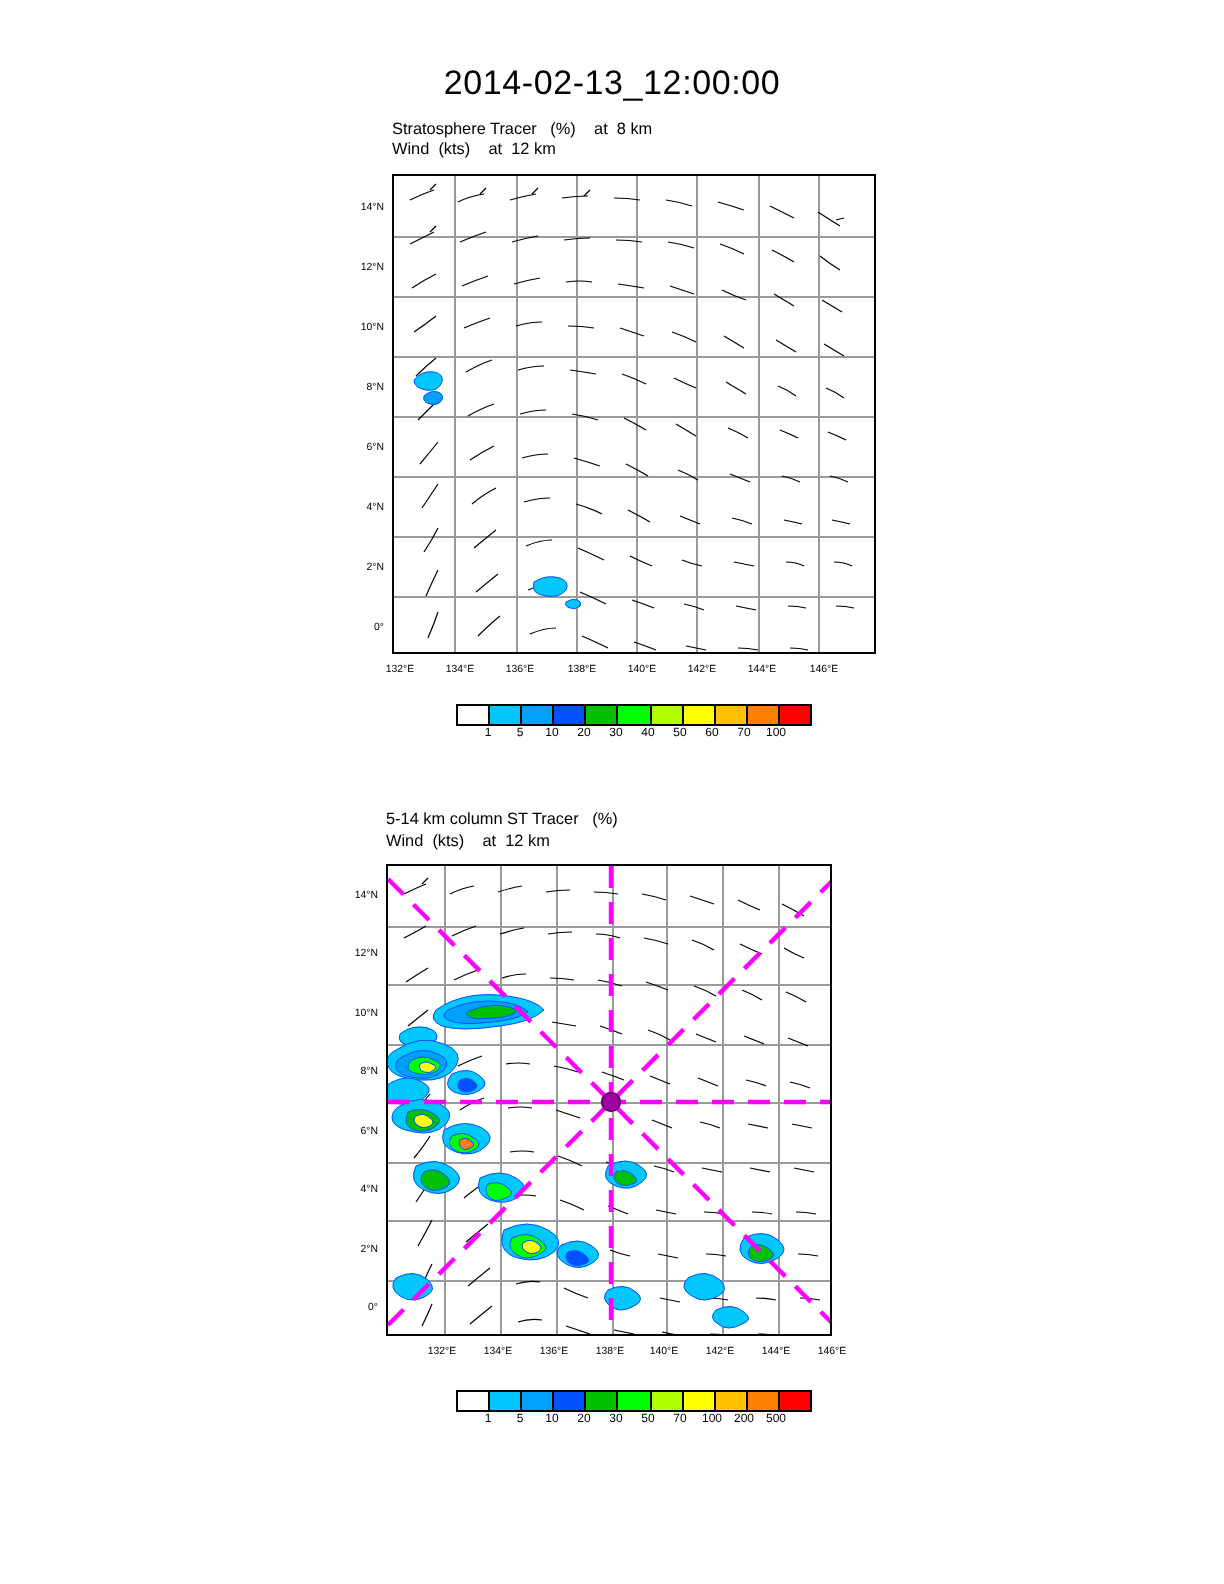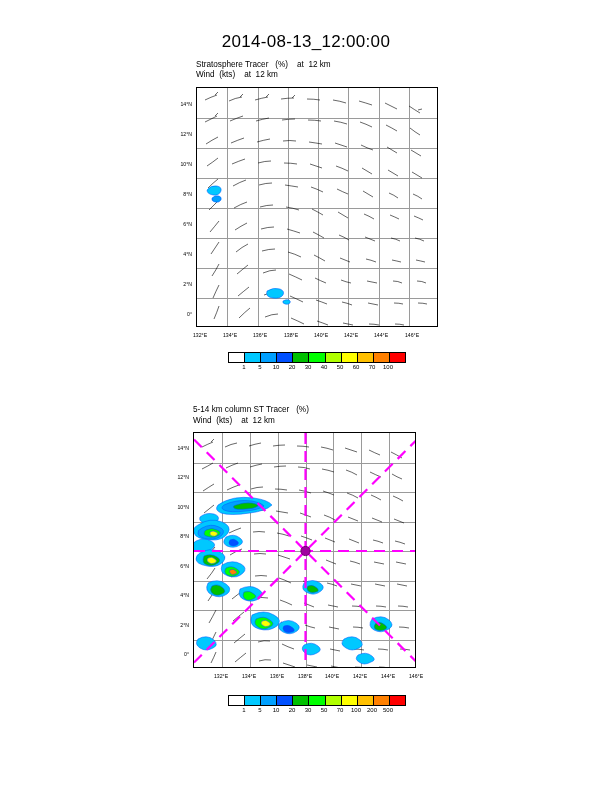--- a/index.html
+++ b/index.html
@@ -89,25 +89,25 @@
     font-size: 6px;
     transform: translateX(-50%);
     white-space: nowrap;
   }
 
   svg { display: block; }
 </style>
 </head>
 <body>
 
-<div class="page-title">2014-08-13_12:00:00</div>
+<div class="page-title">2014-02-13_12:00:00</div>
 
 <div class="panel" style="left:0;top:0;width:612px;height:400px;">
 
-  <div class="panel-head" style="left:196px;top:60px;">Stratosphere Tracer   (%)    at  12 km</div>
+  <div class="panel-head" style="left:196px;top:60px;">Stratosphere Tracer   (%)    at  8 km</div>
   <div class="panel-head" style="left:196px;top:70px;">Wind  (kts)    at  12 km</div>
 
   <div class="map-frame" style="left:196px;top:87px;width:242px;height:240px;">
     <div class="map-inner">
 
       <div class="gridline-v" style="left:30.25px;"></div>
       <div class="gridline-v" style="left:60.5px;"></div>
       <div class="gridline-v" style="left:90.75px;"></div>
       <div class="gridline-v" style="left:121px;"></div>
       <div class="gridline-v" style="left:151.25px;"></div>

